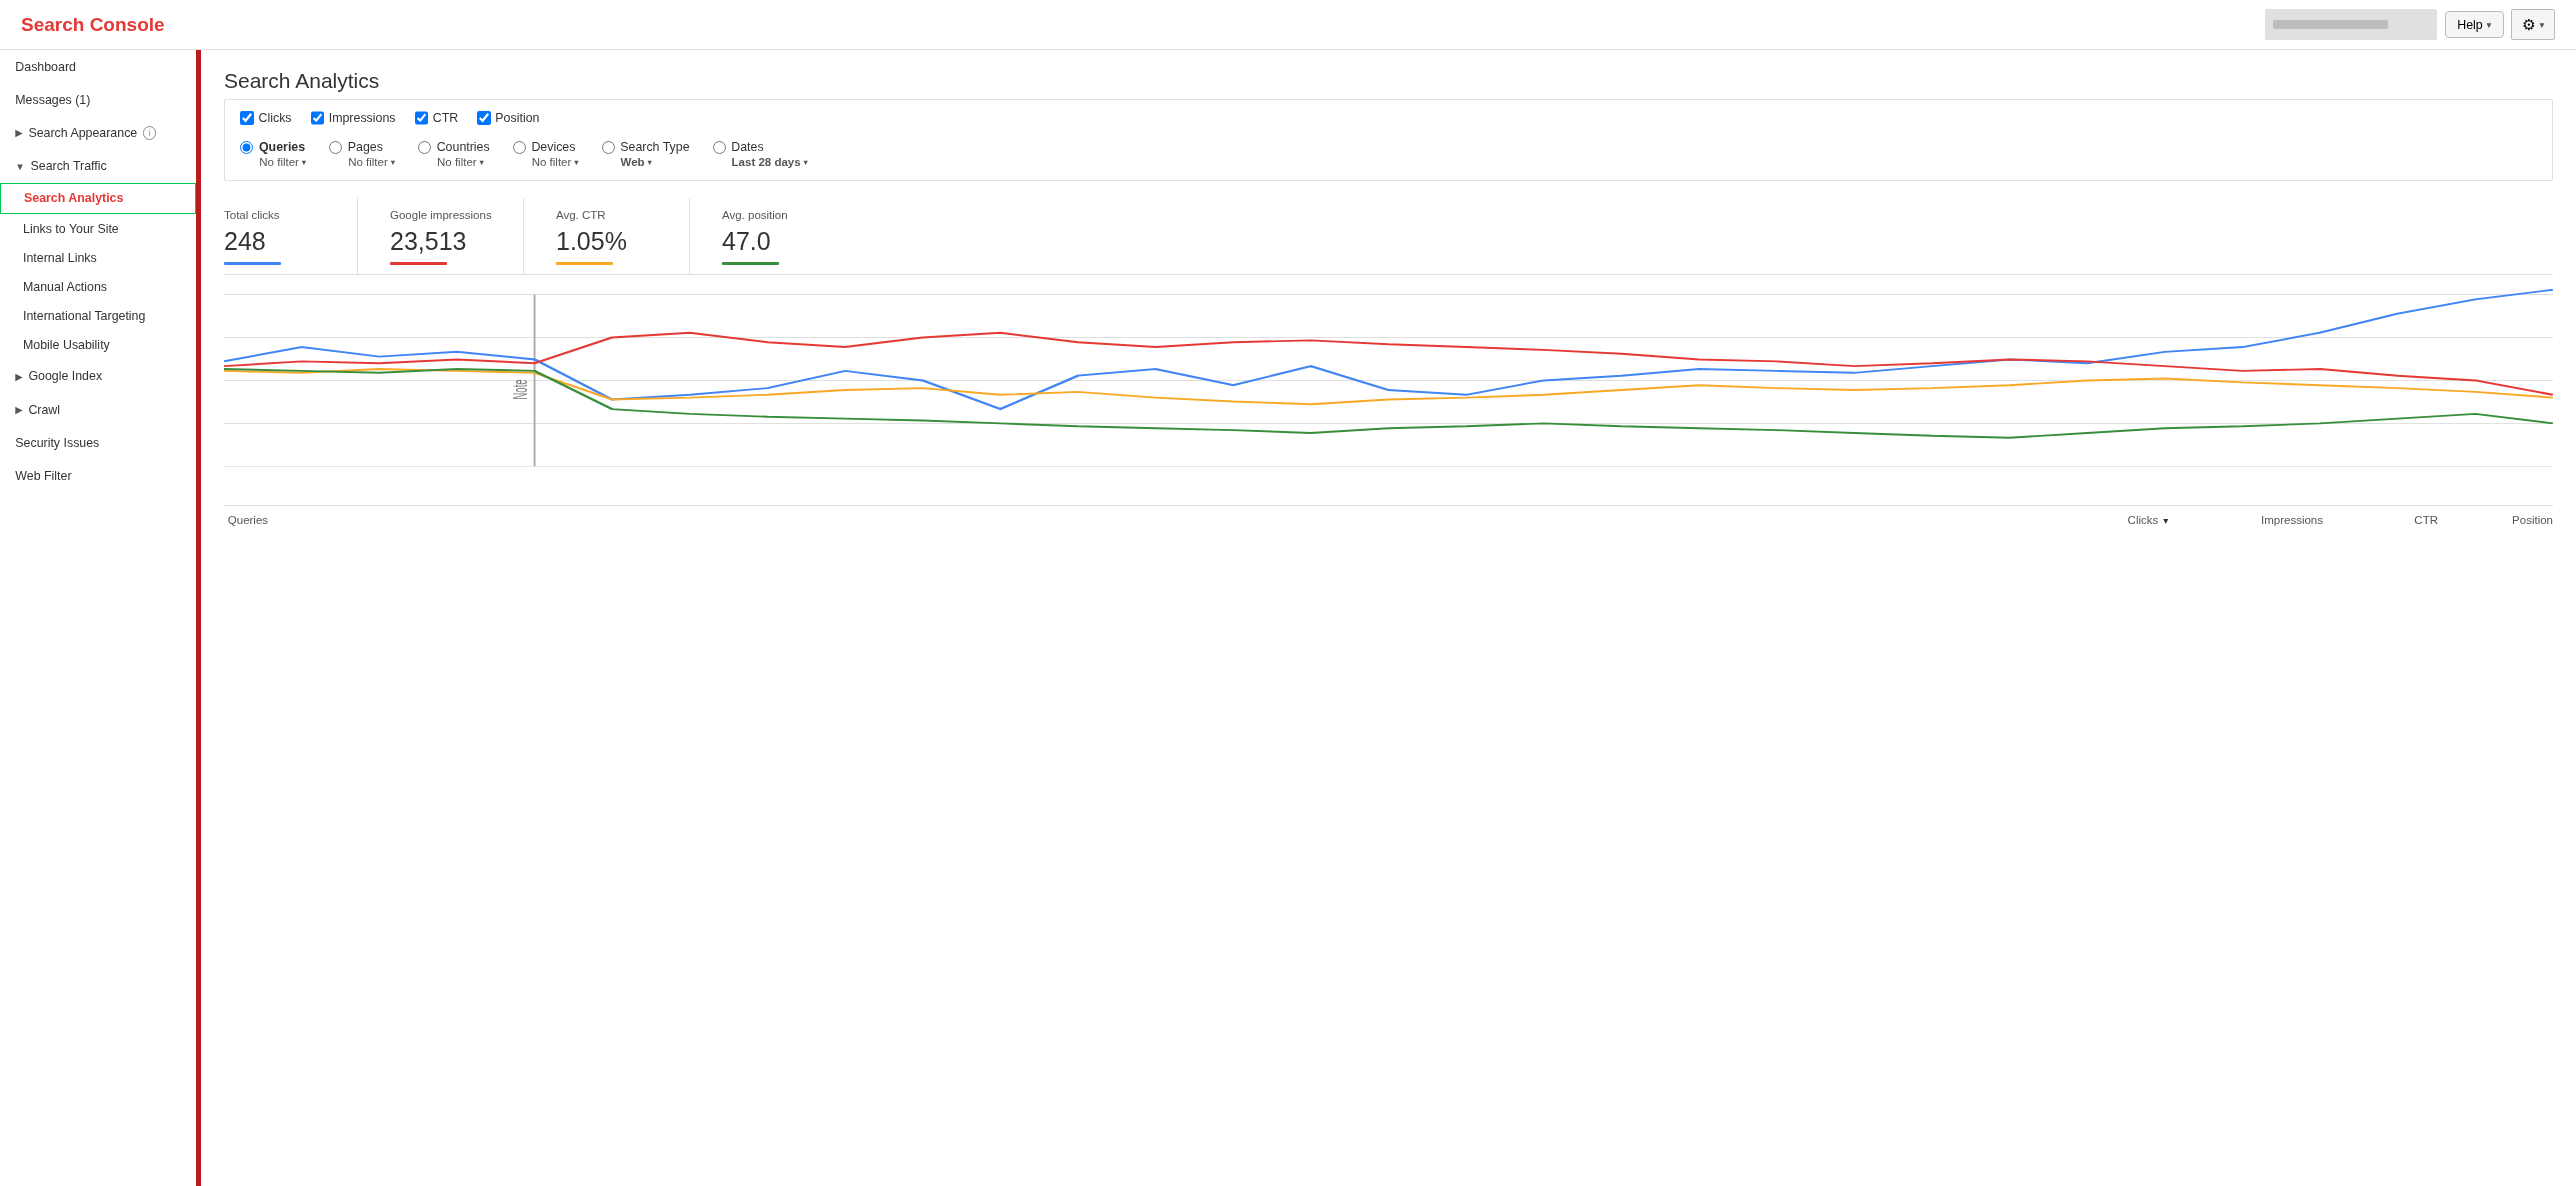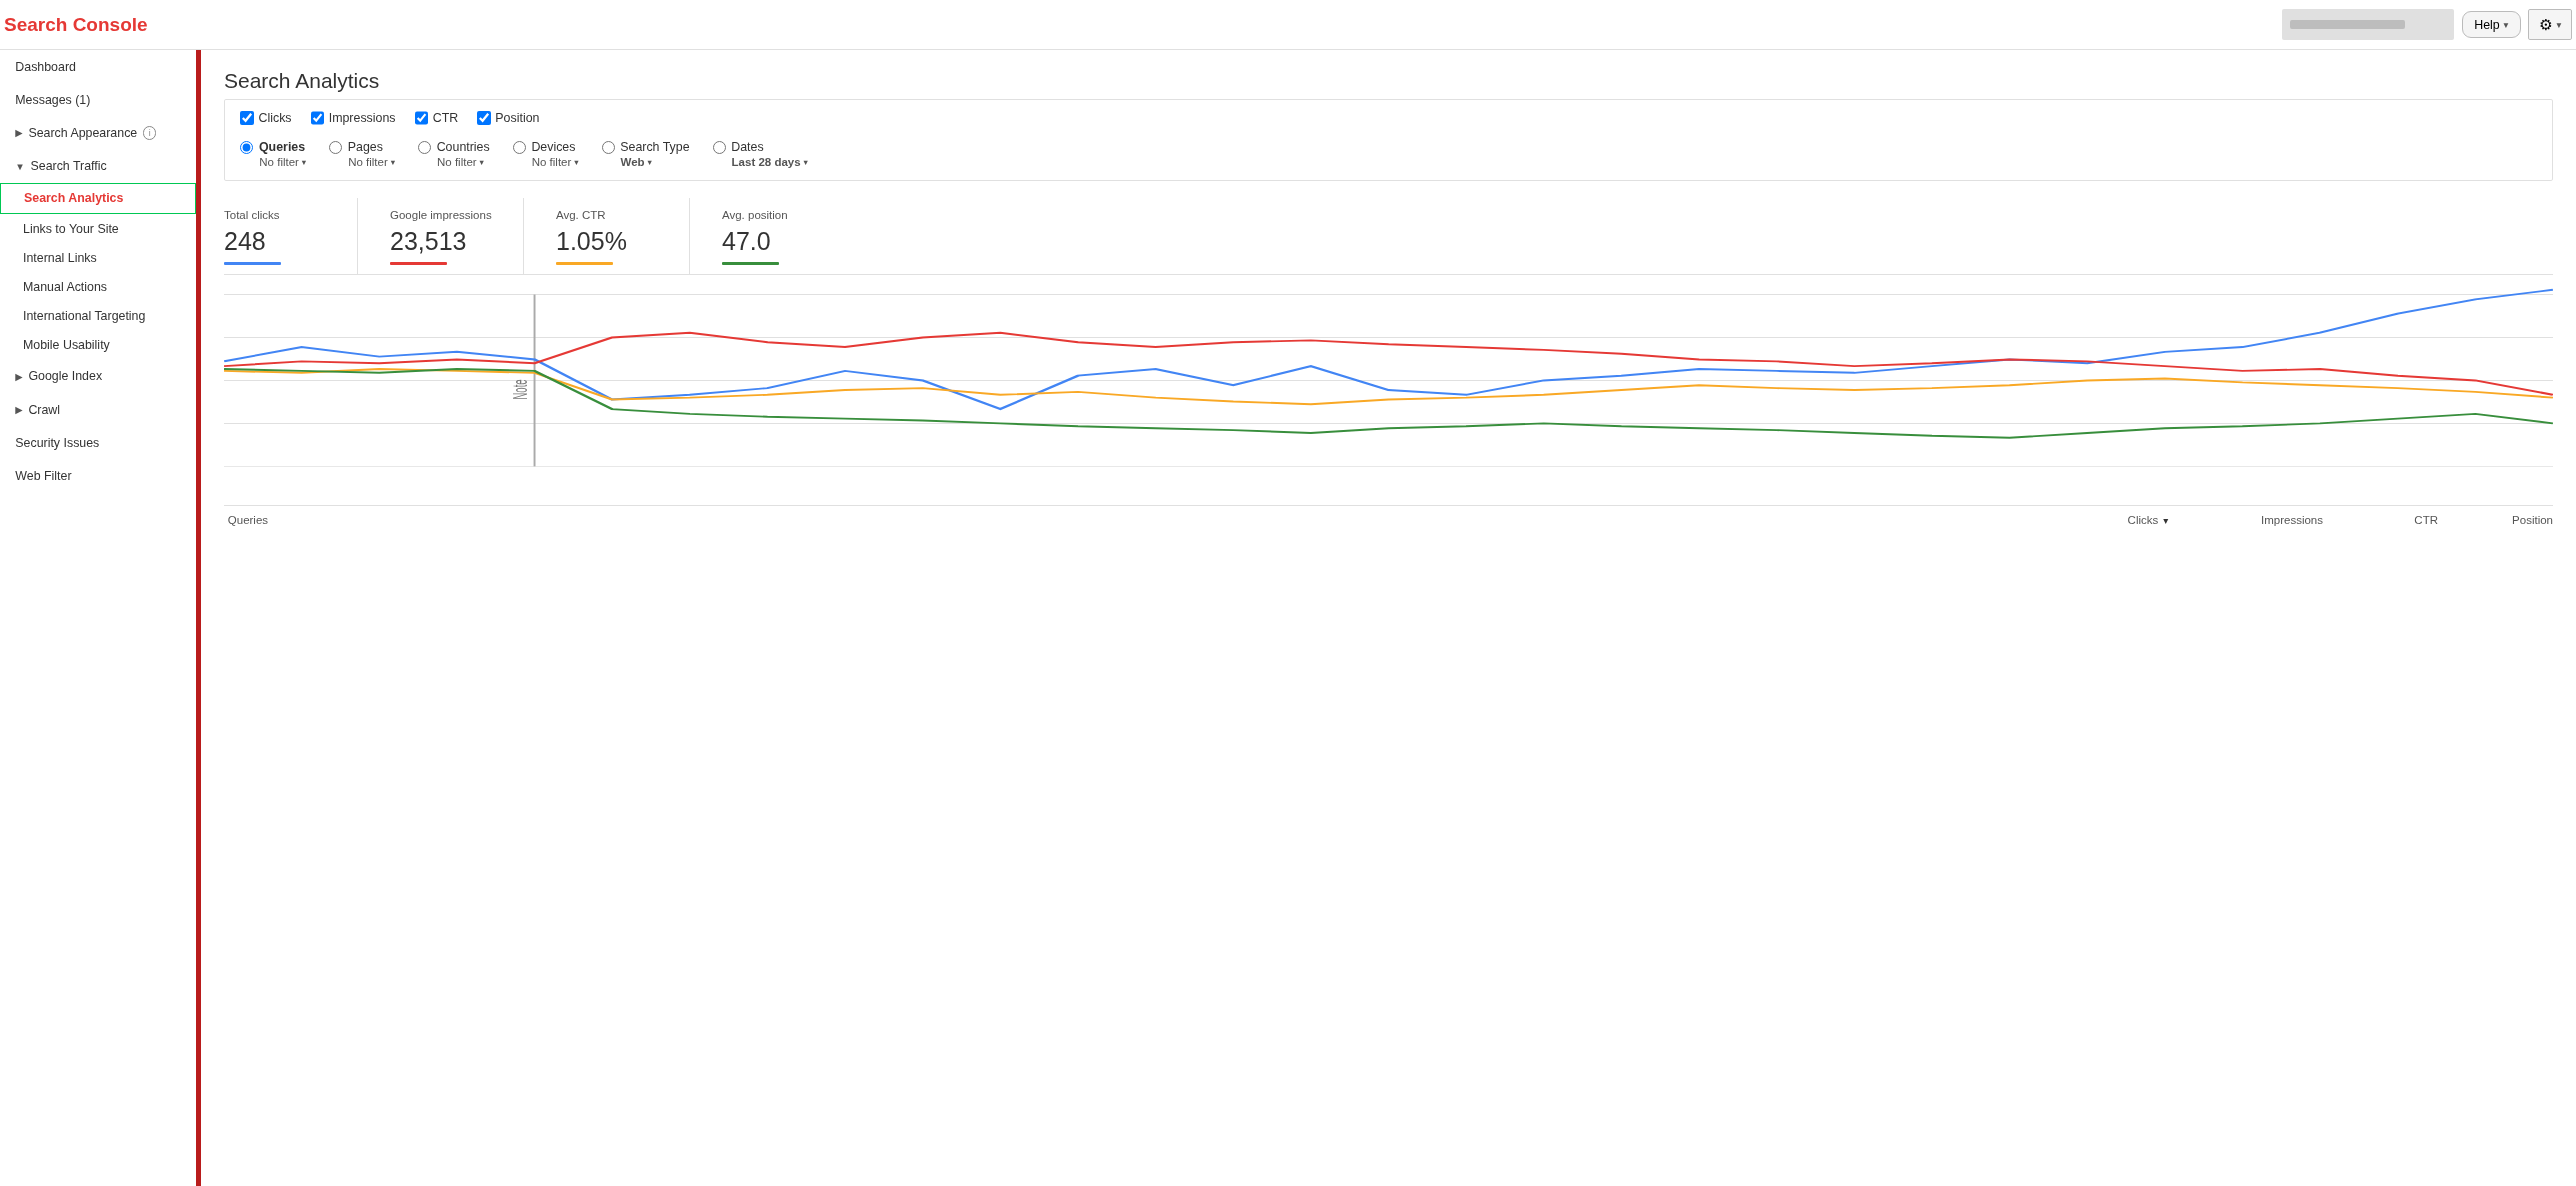--- a/index.html
+++ b/index.html
@@ -2,33 +2,33 @@
 <html><head>
   <meta charset="utf-8">
   <style>
     * { box-sizing: border-box; margin: 0; padding: 0; }
     body { font-family: Arial, sans-serif; font-size: 12.4px; color: #333; background: #fff; display: flex; flex-direction: column; height: 100vh; overflow: hidden; }
 
     
     .topbar {
       display: flex; align-items: center; justify-content: space-between;
       background: #fff; border-bottom: 1px solid #e0e0e0;
-      padding: 0 4px; height: 50px; flex-shrink: 0;
+      padding: 0 21px; height: 50px; flex-shrink: 0;
     }
     .topbar-logo { color: #e53935; font-size: 19px; font-weight: bold; }
     .topbar-right { display: flex; align-items: center; gap: 7.6px; }
     .topbar-search-placeholder {
       width: 172px; height: 31px; background: #e0e0e0; border-radius: 1.9px;
       display: flex; align-items: center; padding: 0 7.6px;
     }
     .topbar-search-placeholder span { background: #bdbdbd; height: 9.6px; width: 115px; border-radius: 1.9px; display: block; }
     .topbar-btn {
       display: flex; align-items: center; gap: 3.8px;
       border: 1px solid #bbb; background: #f5f5f5; padding: 5.7px 11.5px;
-      border-radius: 9px; cursor: pointer; font-size: 12.4px;
+      border-radius: 4px; cursor: pointer; font-size: 12.4px;
     }
     .gear-btn {
       display: flex; align-items: center; gap: 3.8px;
       border: 1px solid #bbb; background: #f5f5f5; padding: 5.7px 9.6px;
       border-radius: 1.9px; cursor: pointer; font-size: 15.3px;
     }
     .chevron { font-size: 9.6px; color: #555; }
 
     
     .layout { display: flex; flex: 1; overflow: hidden; }

